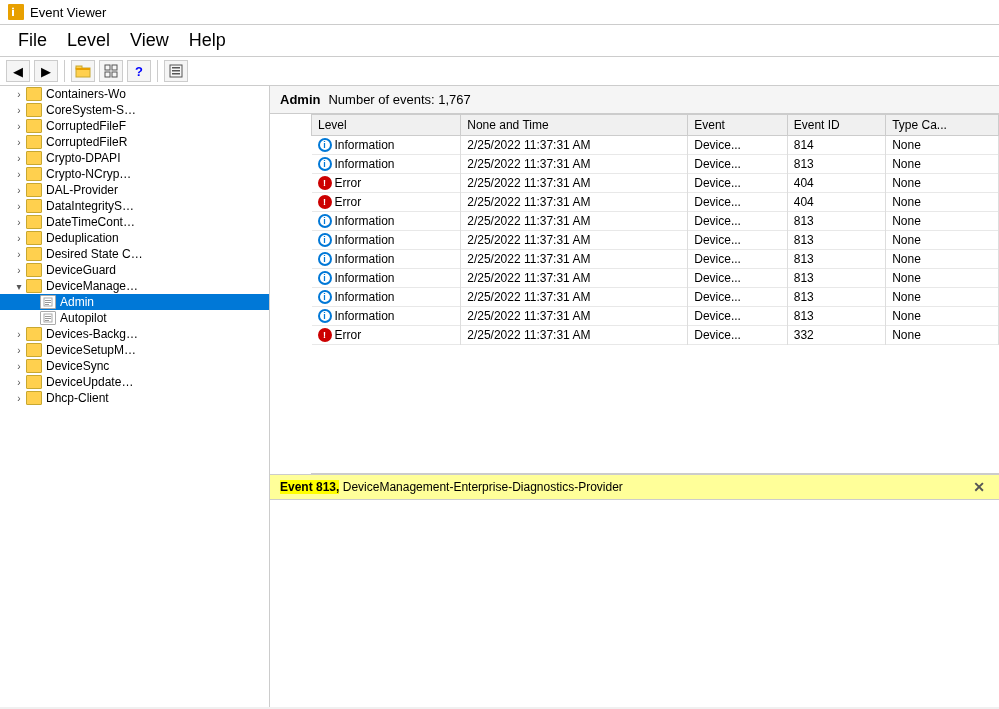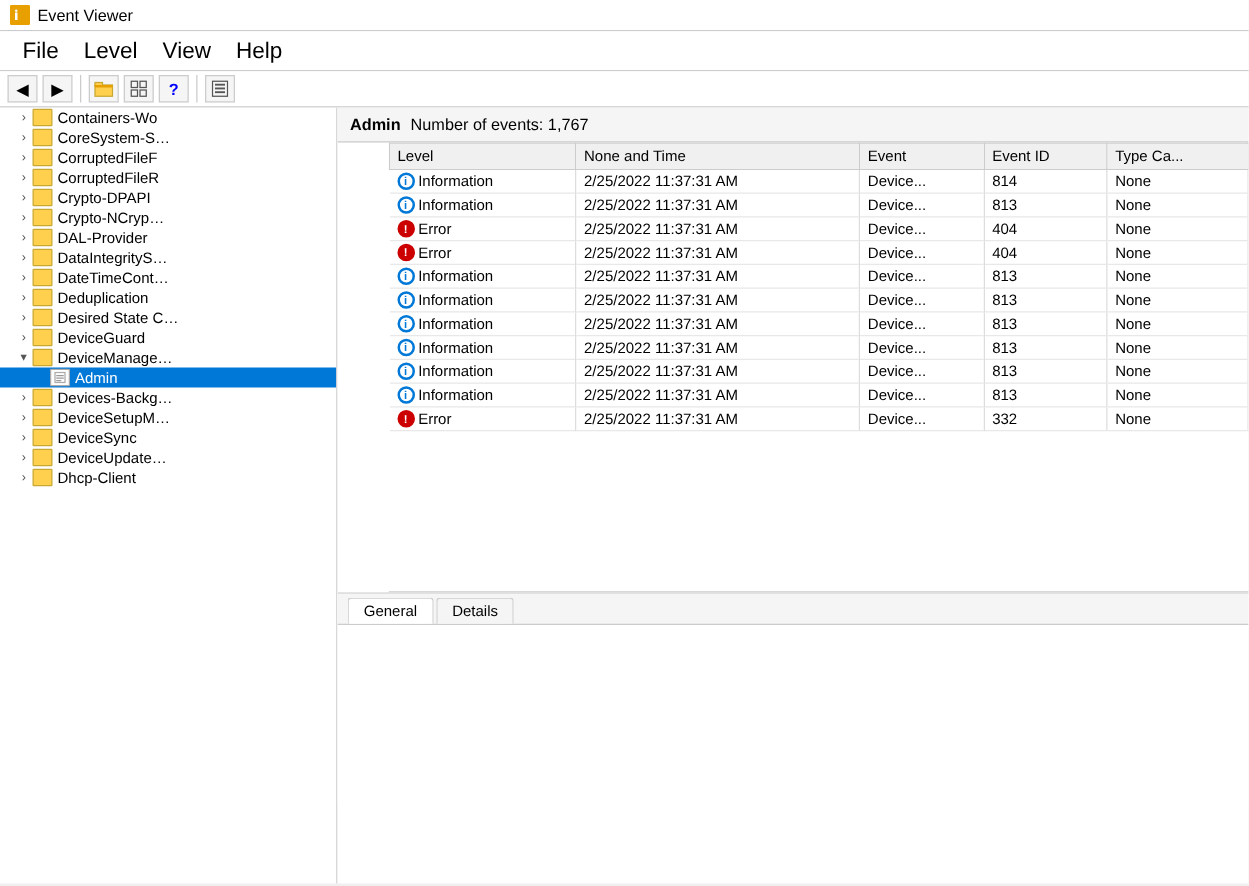--- a/index.html
+++ b/index.html
@@ -380,20 +380,32 @@
           <span class="file-icon">
             <svg width="10" height="10" viewBox="0 0 10 10">
               <rect x="1" y="1" width="8" height="8" fill="#fff" stroke="#aaa" stroke-width="1"></rect>
               <rect x="2" y="3" width="6" height="1" fill="#999"></rect>
               <rect x="2" y="5" width="6" height="1" fill="#999"></rect>
               <rect x="2" y="7" width="4" height="1" fill="#999"></rect>
             </svg>
           </span>
           <span>Admin</span>
         </div>
+        <div class="tree-item indent2">
+          <span class="arrow"></span>
+          <span class="file-icon">
+            <svg width="10" height="10" viewBox="0 0 10 10">
+              <rect x="1" y="1" width="8" height="8" fill="#fff" stroke="#aaa" stroke-width="1"></rect>
+              <rect x="2" y="3" width="6" height="1" fill="#999"></rect>
+              <rect x="2" y="5" width="6" height="1" fill="#999"></rect>
+              <rect x="2" y="7" width="4" height="1" fill="#999"></rect>
+            </svg>
+          </span>
+          <span>Autopilot</span>
+        </div>
         <div class="tree-item indent1">
           <span class="arrow">›</span>
           <span class="folder-icon"></span>
           <span>Devices-Backg…</span>
         </div>
         <div class="tree-item indent1">
           <span class="arrow">›</span>
           <span class="folder-icon"></span>
           <span>DeviceSetupM…</span>
         </div>
@@ -564,20 +576,23 @@
               <td>2/25/2022 11:37:31 AM</td>
               <td>Device...</td>
               <td>332</td>
               <td>None</td>
             </tr>
           </tbody>
       </table>
     </div>
 
     <div class="detail-panel">
-      <div class="detail-tabs">
-        <div class="detail-tab active">General</div>
-        <div class="detail-tab">Details</div>
+      <div class="detail-title-bar">
+        <div class="detail-title-text">
+          <span class="highlight">Event 813,</span>
+          <span> DeviceManagement-Enterprise-Diagnostics-Provider</span>
+        </div>
+        <div class="detail-close-btn">✕</div>
       </div>
     </div>
 
   </div>
 </div>
 
 </body></html>

